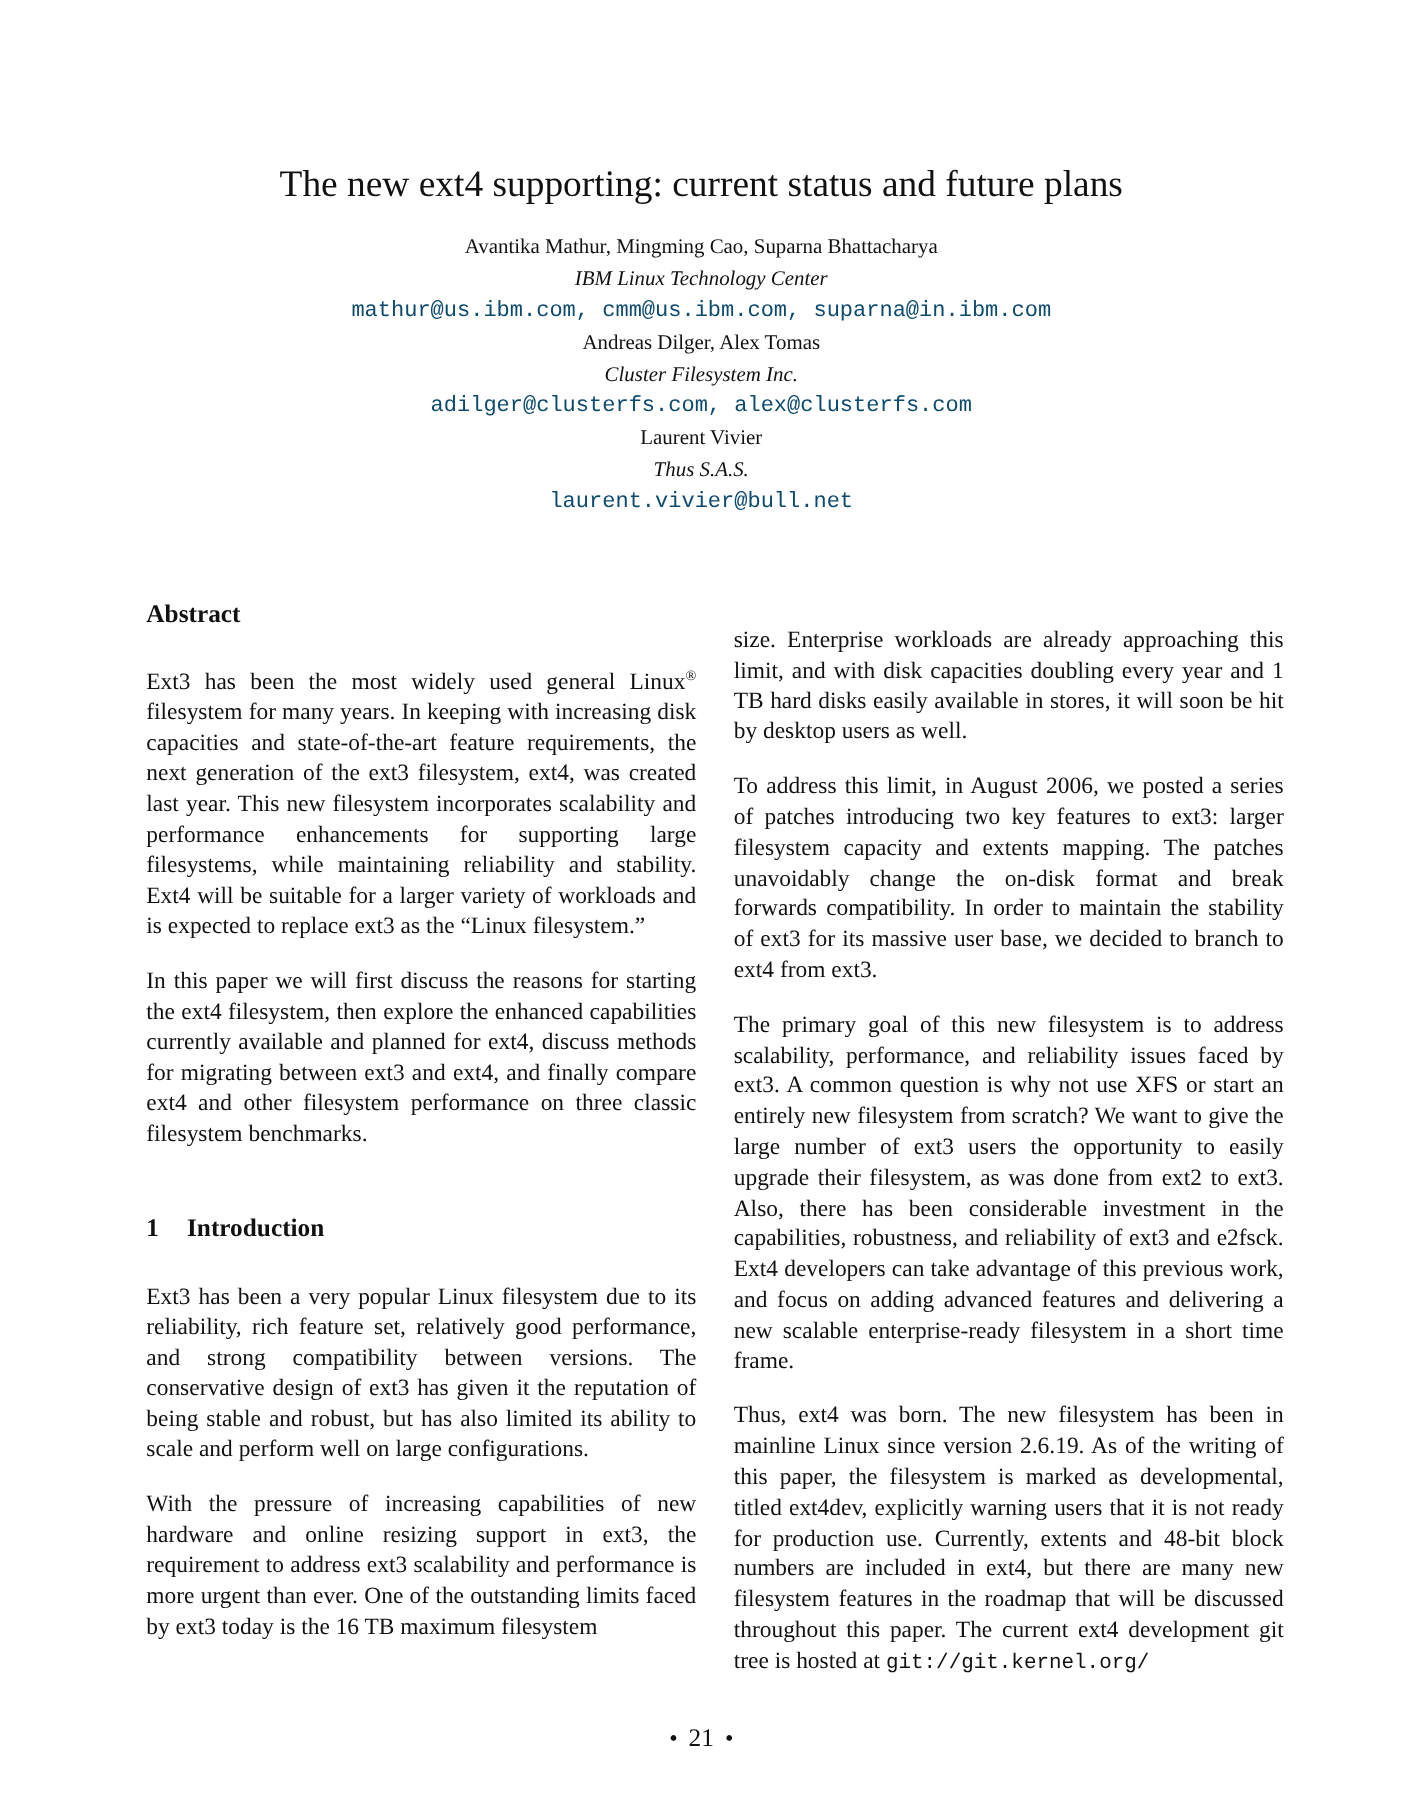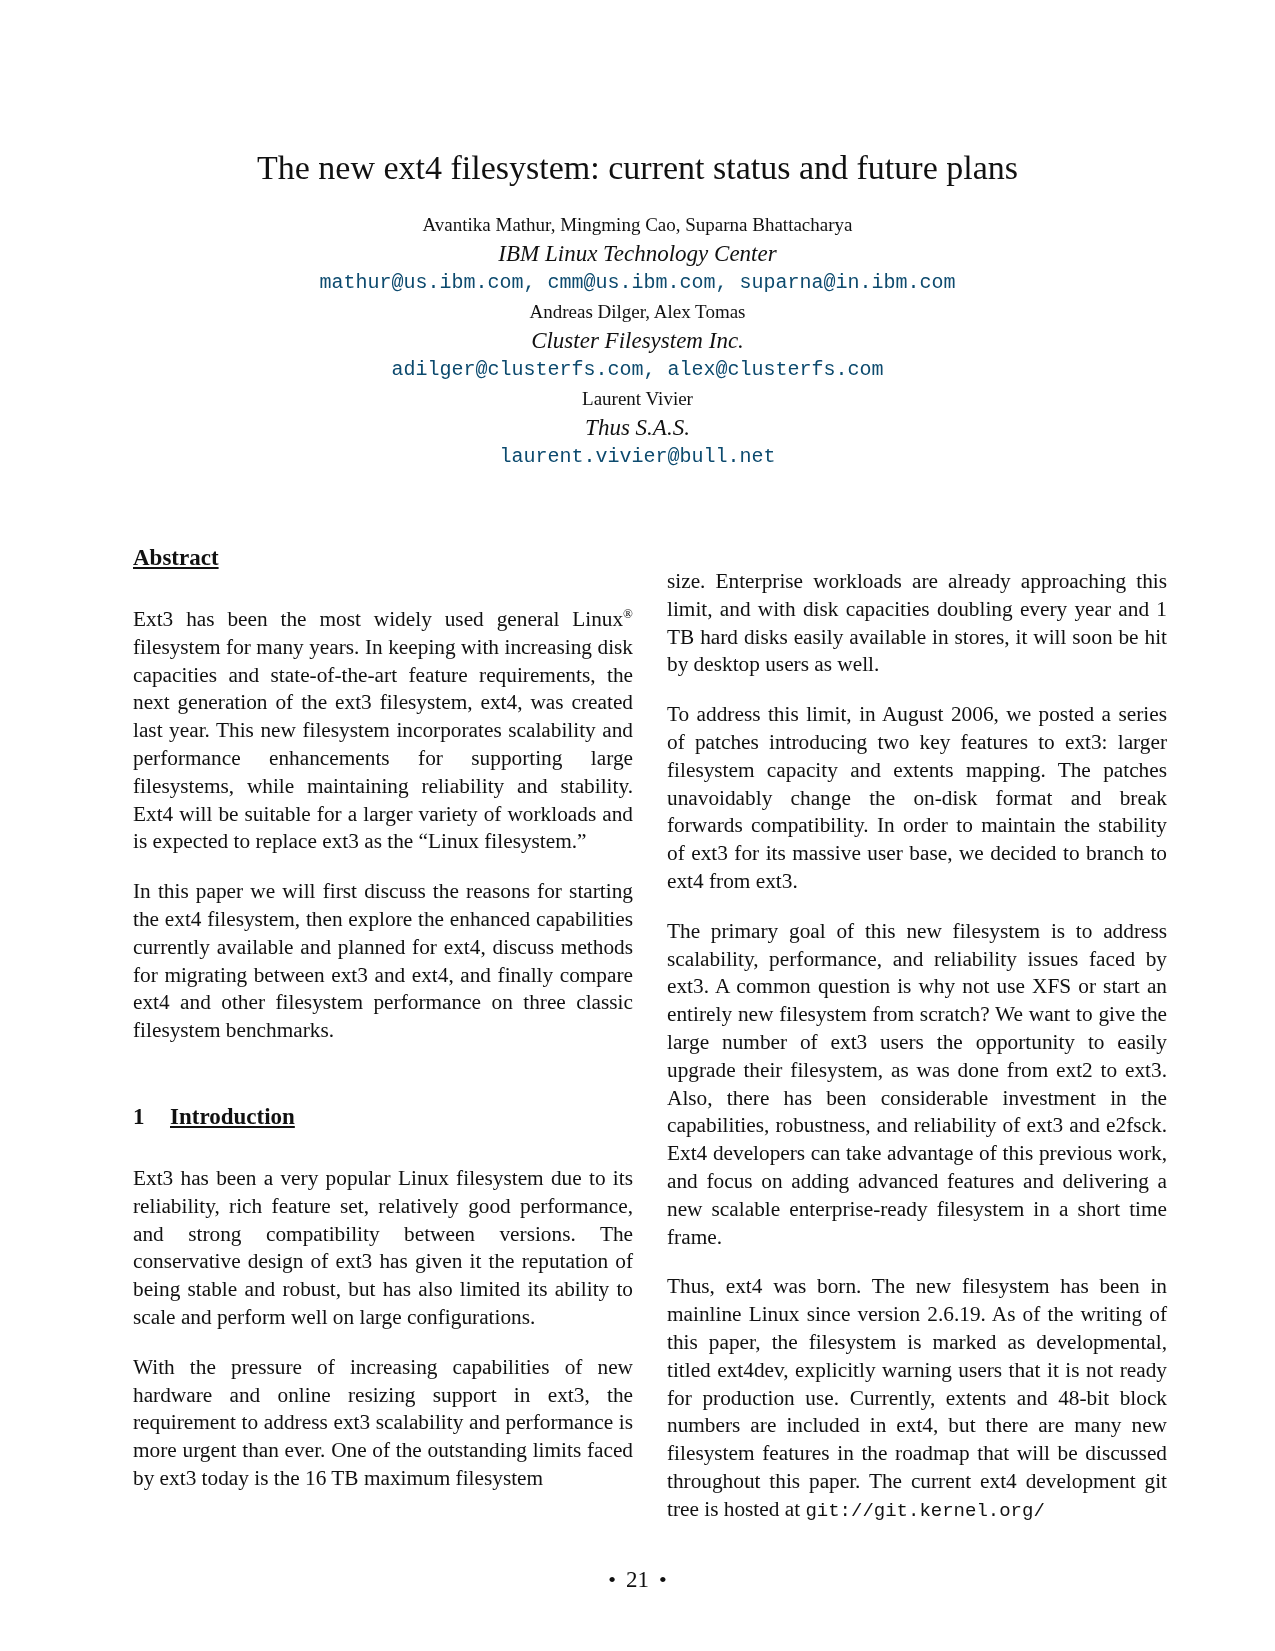--- a/index.html
+++ b/index.html
@@ -8,54 +8,54 @@
       color: #111111;
       font-family: "Liberation Serif", "DejaVu Serif", serif;
     }
     .header {
       position: absolute; left: 0; top: 148px; width: 1275px; text-align: center;
     }
     .title {
       font-size: 34px; line-height: 40px; margin: 0 0 22px 0; font-weight: normal;
     }
     .author-line { font-size: 19px; line-height: 29px; }
-    .affil-line { font-size: 23px; line-height: 29px; font-style: italic; }
+    .affil-line { font-size: 19px; line-height: 29px; font-style: italic; }
     .email-line {
       font-family: "Liberation Mono", "DejaVu Sans Mono", monospace;
       font-size: 20px; line-height: 29px; color: #0c4a6e;
     }
     .col {
       position: absolute; top: 544px; width: 500px;
       font-size: 21.3px; line-height: 27.8px; text-align: justify;
       hyphens: manual;
     }
     .col.left { left: 133px; }
     .col.right { left: 667px; top: 568px; }
     .sec-heading {
-      font-weight: bold; font-size: 23px; line-height: 28px; margin: 0 0 34px 0; text-decoration: underline;
+      font-weight: bold; font-size: 23px; line-height: 28px; margin: 0 0 34px 0;
     }
     .sec-heading .num { display: inline-block; width: 37px; }
     p.para { margin: 0 0 22px 0; }
     .mono {
       font-family: "Liberation Mono", "DejaVu Sans Mono", monospace;
       font-size: 19px;
     }
     .spacer-section { height: 36px; }
     .footer {
       position: absolute; left: 0; width: 1275px; top: 1566px; text-align: center;
       font-size: 23px; line-height: 28px;
     }
     .footer .bullet { font-size: 22px; margin: 0 10px; }
     sup { font-size: 13px; line-height: 0; }
   </style>
 </head>
 <body>
 
 <div class="header">
-  <h1 class="title">The new ext4 filesystem: current status and future plans</h1>
+  <h1 class="title">The new ext4 supporting: current status and future plans</h1>
 
   <div>
     <div class="author-line">Avantika Mathur, Mingming Cao, Suparna Bhattacharya</div>
     <div class="affil-line">IBM Linux Technology Center</div>
     <div class="email-line">mathur@us.ibm.com, cmm@us.ibm.com, suparna@in.ibm.com</div>
   </div>
 
   <div>
     <div class="author-line">Andreas Dilger, Alex Tomas</div>
     <div class="affil-line">Cluster Filesystem Inc.</div>

